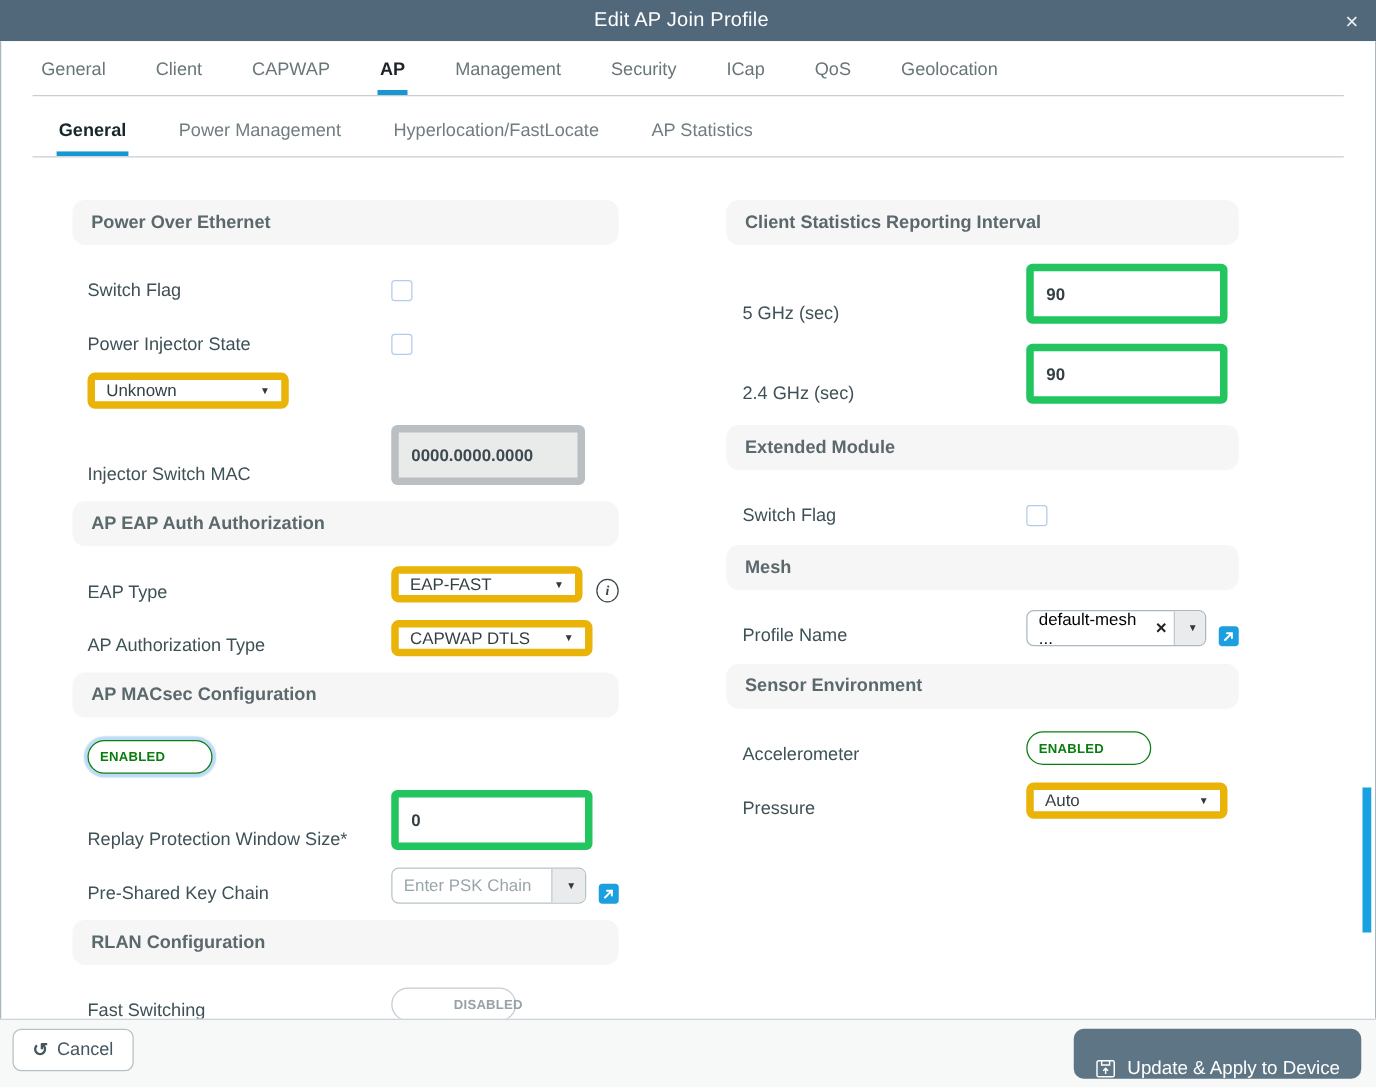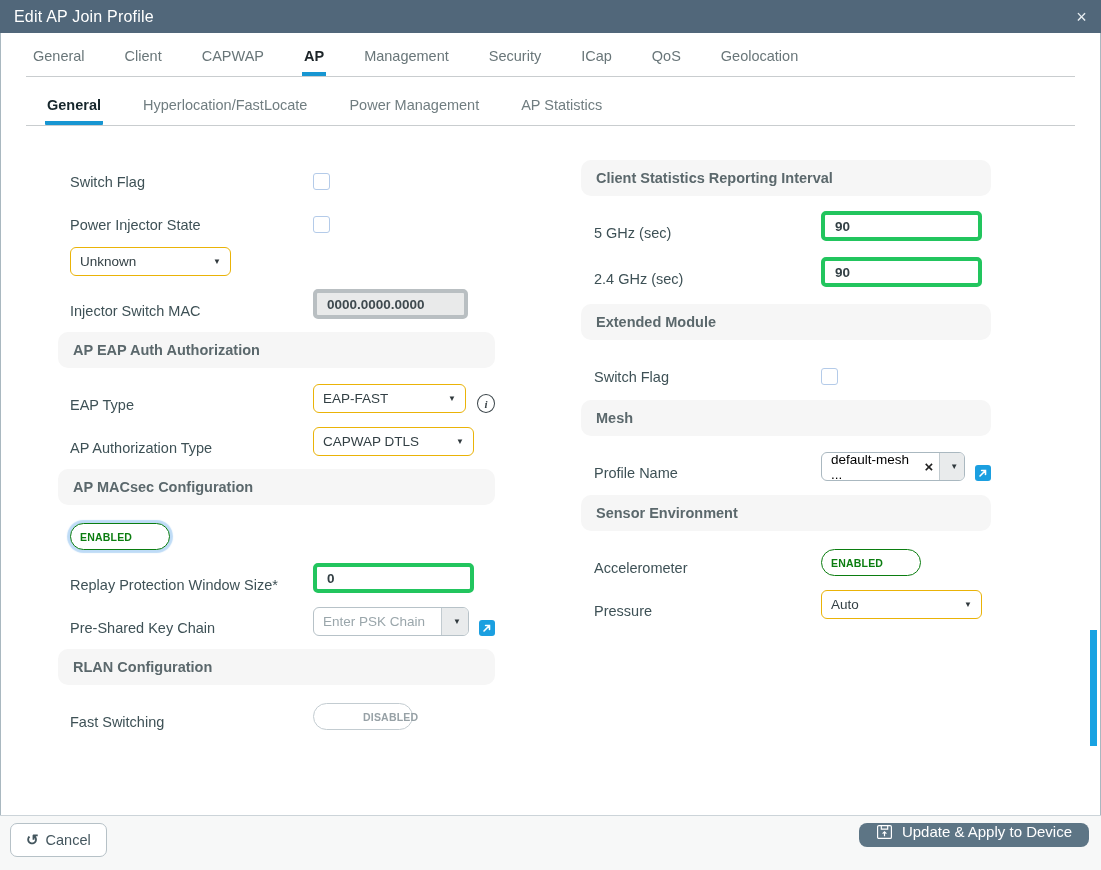--- a/index.html
+++ b/index.html
@@ -4,21 +4,21 @@
 <style>
   * { margin:0; padding:0; box-sizing:border-box; }
   html,body { width:1101px; height:870px; overflow:hidden;
     font-family:"Liberation Sans", sans-serif; background:#fff; }
   .dialog { position:relative; width:1101px; height:870px; background:#fff; }
 
   
   .titlebar { position:absolute; top:0; left:0; right:0; height:33px;
     background:#51677a; color:#fff; display:flex; align-items:center;
     padding:0 14px; font-size:16px; letter-spacing:.2px; }
-  .titlebar .title { flex:1; }
+  .titlebar .title { flex:1;text-align:center; }
   .close-x { color:#e8eef2; font-size:18px; line-height:1; cursor:pointer; font-weight:400; }
 
   
   .modal-body { position:absolute; top:33px; left:0; right:0; bottom:55px;
     background:#fff; border-left:1px solid #a9b8c0; border-right:1px solid #a9b8c0;
     overflow:hidden; }
 
   
   .tabs-wrap { margin:0 25px; border-bottom:1px solid #c9cdcf; padding-top:13px; }
   .tabs { display:flex; padding-left:5px; }
@@ -48,27 +48,27 @@
   .row { display:flex; align-items:flex-end; min-height:30px; margin-bottom:13px;
     padding-left:12px; }
   .col-left  .row .lbl { flex:0 0 243px; font-size:14.5px; color:#3e5156; }
   .col-right .row .lbl { flex:0 0 227px; font-size:14.5px; color:#3e5156; }
   .col-right .row { padding-left:13px; }
 
   
   .checkbox { width:17px; height:17px; border:1.5px solid #b4cbe9; border-radius:3px;
     background:#fff; cursor:pointer; }
 
-  .selectbox { width:161px; height:29px; border:1px solid #eab308; border-radius:6px;
+  .selectbox { width:161px; height:29px; border:6px solid #eab308; border-radius:6px;
     background:#fff; display:flex; align-items:center; padding:0 9px;
     font-size:13.5px; color:#323f44; cursor:pointer; }
   .selectbox .sel-text { flex:1; white-space:nowrap; overflow:hidden; }
   .caret { font-size:8px; color:#30393d; margin-left:4px; }
 
-  .textinput { width:161px; height:30px; border:4px solid #22c55e; border-radius:5px;
+  .textinput { width:161px; height:48px; border:6px solid #22c55e; border-radius:5px;
     background:#fff; font-size:13.5px; font-weight:700; color:#323f44;
     padding:0 10px; font-family:"Liberation Sans", sans-serif; outline:none; }
   .textinput.disabled { background:#e9eaea; border-color:#b9bfc2; color:#3f4a4f; width:155px; }
 
   
   .toggle { width:100px; height:27px; border-radius:14px; border:1.5px solid #0b7d10;
     background:#fff; display:flex; align-items:center; padding:0 3px 0 9px; cursor:pointer;gap:39px; }
   .toggle .t-label { flex:1; font-size:10.5px; font-weight:700; color:#0b7d10; letter-spacing:.2px; }
   .toggle .knob { width:19px; height:19px; background:#0b7d10; border-radius:5px; }
   .toggle.glow { box-shadow:0 0 1px 3px rgba(110,175,235,.45); }
@@ -103,23 +103,23 @@
     background:#18a2e2; }
 
   
   .footer { position:absolute; left:0; right:0; bottom:0; height:55px;
     background:#f7f8f8; border-top:1px solid #ccd4d9; }
   .btn-cancel { position:absolute; left:10px; top:7px; height:34px;
     background:#fff; border:1px solid #b6c1c7; border-radius:7px;
     display:flex; align-items:center; padding:0 15px; cursor:pointer;
     font-size:14.5px; color:#44565e; gap:7px; }
   .btn-cancel .undo { font-size:15px; font-weight:700; }
-  .btn-apply { position:absolute; right:12px; top:7px; height:24px;
+  .btn-apply { position:absolute; right:12px; top:7px; height:40px;
     background:#5d7585; border:none; border-radius:8px; color:#fff;
-    display:flex; align-items:flex-start; padding:0 17px; cursor:pointer;
+    display:flex; align-items:flex-end; padding:0 17px; cursor:pointer;
     font-size:15px; gap:9px; font-family:"Liberation Sans", sans-serif; }
 </style>
 </head>
 <body>
 
 <div class="dialog">
 
   <div class="titlebar">
     <span class="title">Edit AP Join Profile</span>
     <span class="close-x">×</span>
@@ -137,30 +137,31 @@
         <div class="tab">Security</div>
         <div class="tab">ICap</div>
         <div class="tab">QoS</div>
         <div class="tab">Geolocation</div>
       </div>
     </div>
 
     <div class="subtabs-wrap">
       <div class="subtabs">
         <div class="subtab active">General</div>
+        <div class="subtab">Power Management</div>
         <div class="subtab">Hyperlocation/FastLocate</div>
-        <div class="subtab">Power Management</div>
         <div class="subtab">AP Statistics</div>
       </div>
     </div>
 
     <div class="content">
 
       <div class="col col-left">
 
+        <div class="band">Power Over Ethernet</div>
 
         <div class="row">
           <span class="lbl">Switch Flag</span>
           <div class="checkbox"></div>
         </div>
 
         <div class="row">
           <span class="lbl">Power Injector State</span>
           <div class="checkbox"></div>
         </div>

